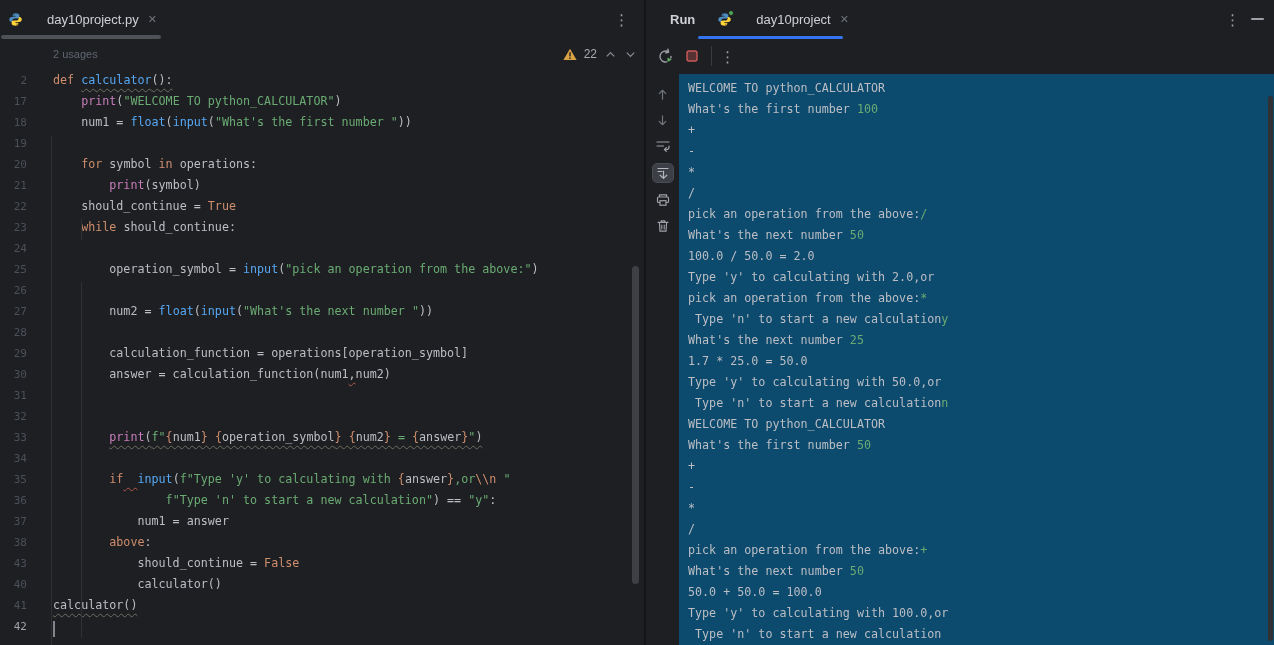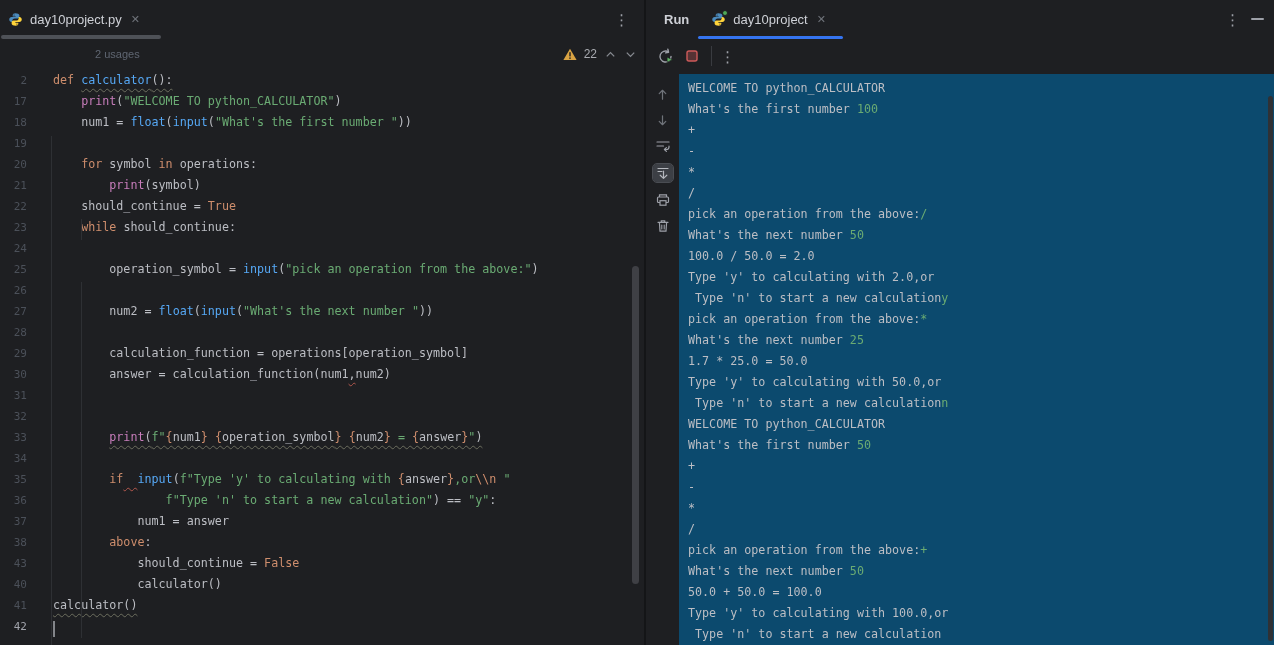--- a/index.html
+++ b/index.html
@@ -7,26 +7,26 @@
   body{background:#1E1F22;font-family:"Liberation Sans",sans-serif;position:relative;color:#BCBEC4}
 
   
   .pane-left{position:absolute;left:0;top:0;width:644px;height:645px}
   .divider{position:absolute;left:644px;top:0;width:2px;height:645px;background:#141517}
   .pane-right{position:absolute;left:646px;top:0;width:628px;height:645px}
 
   
   .tabbar{position:relative;height:38px;display:flex;align-items:center}
   .tab{display:flex;align-items:center;height:38px;padding:0 8px;position:relative}
-  .tab-label{font-size:13px;color:#CED0D6;margin-left:7px}
+  .tab-label{font-size:13px;color:#CED0D6;margin-left:24px}
   .close{color:#6F737A;font-size:11px;margin-left:9px;line-height:1}
   .kebab{color:#9DA0A8;font-size:15px;line-height:1;letter-spacing:0;width:14px;text-align:center}
   .underline-gray{position:absolute;left:1px;top:35px;width:160px;height:4px;border-radius:2px;background:#4E5157}
   .underline-blue{position:absolute;left:52px;top:36px;width:145px;height:3px;border-radius:2px;background:#3574F0}
-  .run-label{font-size:13px;font-weight:700;color:#CED0D6;margin-left:18px}
+  .run-label{font-size:13px;font-weight:700;color:#CED0D6;margin-left:24px}
   .spacer{flex:1}
   .min-dash{width:13px;height:2px;border-radius:1px;background:#9DA0A8}
   .hdr-right{display:flex;align-items:center;gap:12px;margin-right:10px}
   .pyico{position:relative;width:15px;height:15px;flex:none}
   .pyico svg{display:block}
   .run-dot{position:absolute;right:-2px;top:-2px;width:6px;height:6px;border-radius:3px;background:#4FA956;border:1px solid #1E1F22}
 
   
   .toolbar{height:36px;display:flex;align-items:center;padding-left:9px}
   .tbtn{width:20px;height:20px;display:flex;align-items:center;justify-content:center;margin-right:7px}
@@ -82,21 +82,21 @@
     </div>
     <div class="underline-gray"></div>
     <div class="spacer"></div>
     <span class="kebab" style="margin-right:16px">⋮</span>
   </div>
 
   <div class="editor" id="editor-lines">
     <div class="guide" style="left:51px;top:94px;height:523px"></div>
     <div class="guide" style="left:81px;top:177px;height:21px"></div>
     <div class="guide" style="left:81px;top:240px;height:356px"></div>
-  <div class="erow" style="height: 26px; gap: 42px;"><span class="ln"></span><span class="code"><span class="tok inlay">2 usages</span></span></div>
+  <div class="erow" style="height: 26px;"><span class="ln"></span><span class="code"><span class="tok inlay">2 usages</span></span></div>
       <div class="erow"><span class="ln">2</span><span class="code"><span class="tok kw">def </span><span class="tok fn w">calculator</span><span class="tok pl w">():</span></span></div>
       <div class="erow"><span class="ln">17</span><span class="code"><span class="tok pl">    </span><span class="tok pr">print</span><span class="tok pl">(</span><span class="tok st">"WELCOME TO python_CALCULATOR"</span><span class="tok pl">)</span></span></div>
       <div class="erow"><span class="ln">18</span><span class="code"><span class="tok pl">    num1 = </span><span class="tok bi">float</span><span class="tok pl">(</span><span class="tok bi">input</span><span class="tok pl">(</span><span class="tok st">"What's the first number "</span><span class="tok pl">))</span></span></div>
       <div class="erow"><span class="ln">19</span><span class="code"></span></div>
       <div class="erow"><span class="ln">20</span><span class="code"><span class="tok pl">    </span><span class="tok kw">for</span><span class="tok pl"> symbol </span><span class="tok kw">in</span><span class="tok pl"> operations:</span></span></div>
       <div class="erow"><span class="ln">21</span><span class="code"><span class="tok pl">        </span><span class="tok pr">print</span><span class="tok pl">(symbol)</span></span></div>
       <div class="erow"><span class="ln">22</span><span class="code"><span class="tok pl">    should_continue = </span><span class="tok kw">True</span></span></div>
       <div class="erow"><span class="ln">23</span><span class="code"><span class="tok pl">    </span><span class="tok kw">while</span><span class="tok pl"> should_continue:</span></span></div>
       <div class="erow"><span class="ln">24</span><span class="code"></span></div>
       <div class="erow"><span class="ln">25</span><span class="code"><span class="tok pl">        operation_symbol = </span><span class="tok bi">input</span><span class="tok pl">(</span><span class="tok st">"pick an operation from the above:"</span><span class="tok pl">)</span></span></div>
@@ -225,22 +225,22 @@
     <div class="crow"><span class="o">WELCOME TO python_CALCULATOR</span></div>
         <div class="crow"><span class="o">What's the first number </span><span class="i">100</span></div>
         <div class="crow"><span class="o">+</span></div>
         <div class="crow"><span class="o">-</span></div>
         <div class="crow"><span class="o">*</span></div>
         <div class="crow"><span class="o">/</span></div>
         <div class="crow"><span class="o">pick an operation from the above:</span><span class="i">/</span></div>
         <div class="crow"><span class="o">What's the next number </span><span class="i">50</span></div>
         <div class="crow"><span class="o">100.0 / 50.0 = 2.0</span></div>
         <div class="crow"><span class="o">Type 'y' to calculating with 2.0,or</span></div>
+        <div class="crow"><span class="o">pick an operation from the above:</span><span class="i">*</span></div>
         <div class="crow"><span class="o"> Type 'n' to start a new calculation</span><span class="i">y</span></div>
-        <div class="crow"><span class="o">pick an operation from the above:</span><span class="i">*</span></div>
         <div class="crow"><span class="o">What's the next number </span><span class="i">25</span></div>
         <div class="crow"><span class="o">1.7 * 25.0 = 50.0</span></div>
         <div class="crow"><span class="o">Type 'y' to calculating with 50.0,or</span></div>
         <div class="crow"><span class="o"> Type 'n' to start a new calculation</span><span class="i">n</span></div>
         <div class="crow"><span class="o">WELCOME TO python_CALCULATOR</span></div>
         <div class="crow"><span class="o">What's the first number </span><span class="i">50</span></div>
         <div class="crow"><span class="o">+</span></div>
         <div class="crow"><span class="o">-</span></div>
         <div class="crow"><span class="o">*</span></div>
         <div class="crow"><span class="o">/</span></div>

